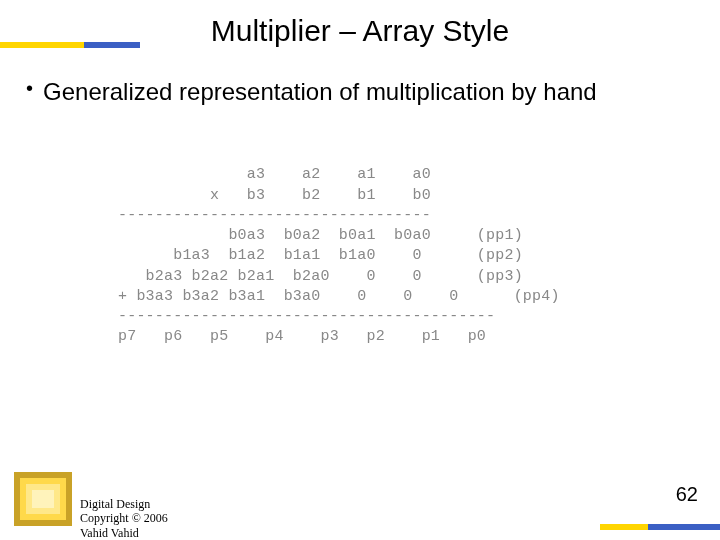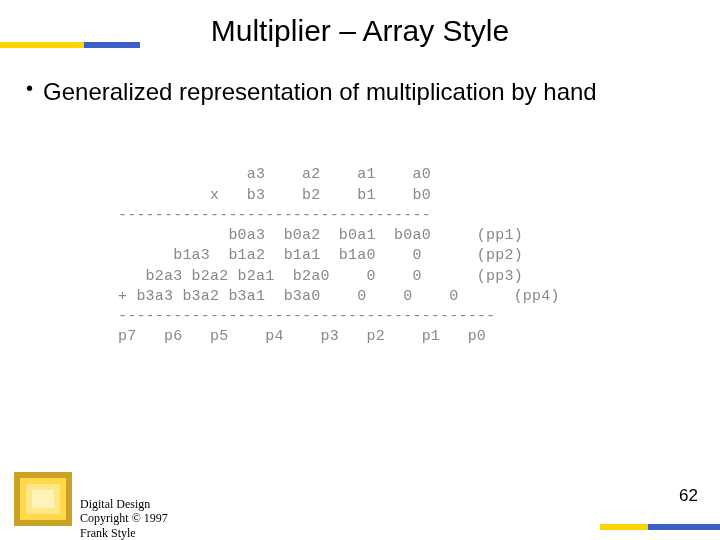--- a/index.html
+++ b/index.html
@@ -9,21 +9,21 @@
   .title { position: absolute; top: 14px; left: 0; width: 720px; text-align: center; font-size: 30px; font-weight: 400; color: #000; }
   .bullet-row { position: absolute; top: 78px; left: 26px; display: flex; align-items: flex-start; }
   .bullet-dot { font-size: 20px; line-height: 20px; margin-right: 10px; color: #000; }
   .bullet-text { font-size: 24px; color: #000; }
   .diagram { position: absolute; top: 145px; left: 118px; font-family: "Courier New", Courier, monospace; font-size: 15px; color: #888; line-height: 1.35; white-space: pre; letter-spacing: 0.2px; }
   .footer-logo { position: absolute; bottom: 14px; left: 14px; width: 58px; height: 54px; background: #c9a227; }
   .footer-logo-inner1 { position: absolute; top: 6px; left: 6px; width: 46px; height: 42px; background: #ffd94a; }
   .footer-logo-inner2 { position: absolute; top: 12px; left: 12px; width: 34px; height: 30px; background: #ffe889; }
   .footer-logo-inner3 { position: absolute; top: 18px; left: 18px; width: 22px; height: 18px; background: #fff3bb; }
   .footer-text { position: absolute; bottom: 0; left: 80px; font-family: "Times New Roman", Times, serif; font-size: 12px; line-height: 1.2; color: #000; }
-  .page-num { position: absolute; bottom: 34px; right: 22px; font-size: 17px; color: #000; }
+  .page-num { position: absolute; bottom: 34px; right: 22px; font-size: 20px; color: #000; }
   .bottom-bar { position: absolute; bottom: 10px; right: 0; width: 120px; height: 6px; background: linear-gradient(to right, #ffd500 0%, #ffd500 40%, #3b5fc4 40%, #3b5fc4 100%); }
 </style>
 </head>
 <body>
 
 <div class="slide">
 
   <div class="title-bar"></div>
 
   <h1 class="title">Multiplier – Array Style</h1>
@@ -46,21 +46,21 @@
   </div>
 
   <div class="footer-logo">
     <div class="footer-logo-inner1"></div>
     <div class="footer-logo-inner2"></div>
     <div class="footer-logo-inner3"></div>
   </div>
 
   <div class="footer-text">
     <div>Digital Design</div>
-    <div>Copyright © 1997</div>
-    <div>Frank Style</div>
+    <div>Copyright © 2006</div>
+    <div>Vahid Vahid</div>
   </div>
 
   <div class="page-num">62</div>
 
   <div class="bottom-bar"></div>
 
 </div>
 
 </body></html>

